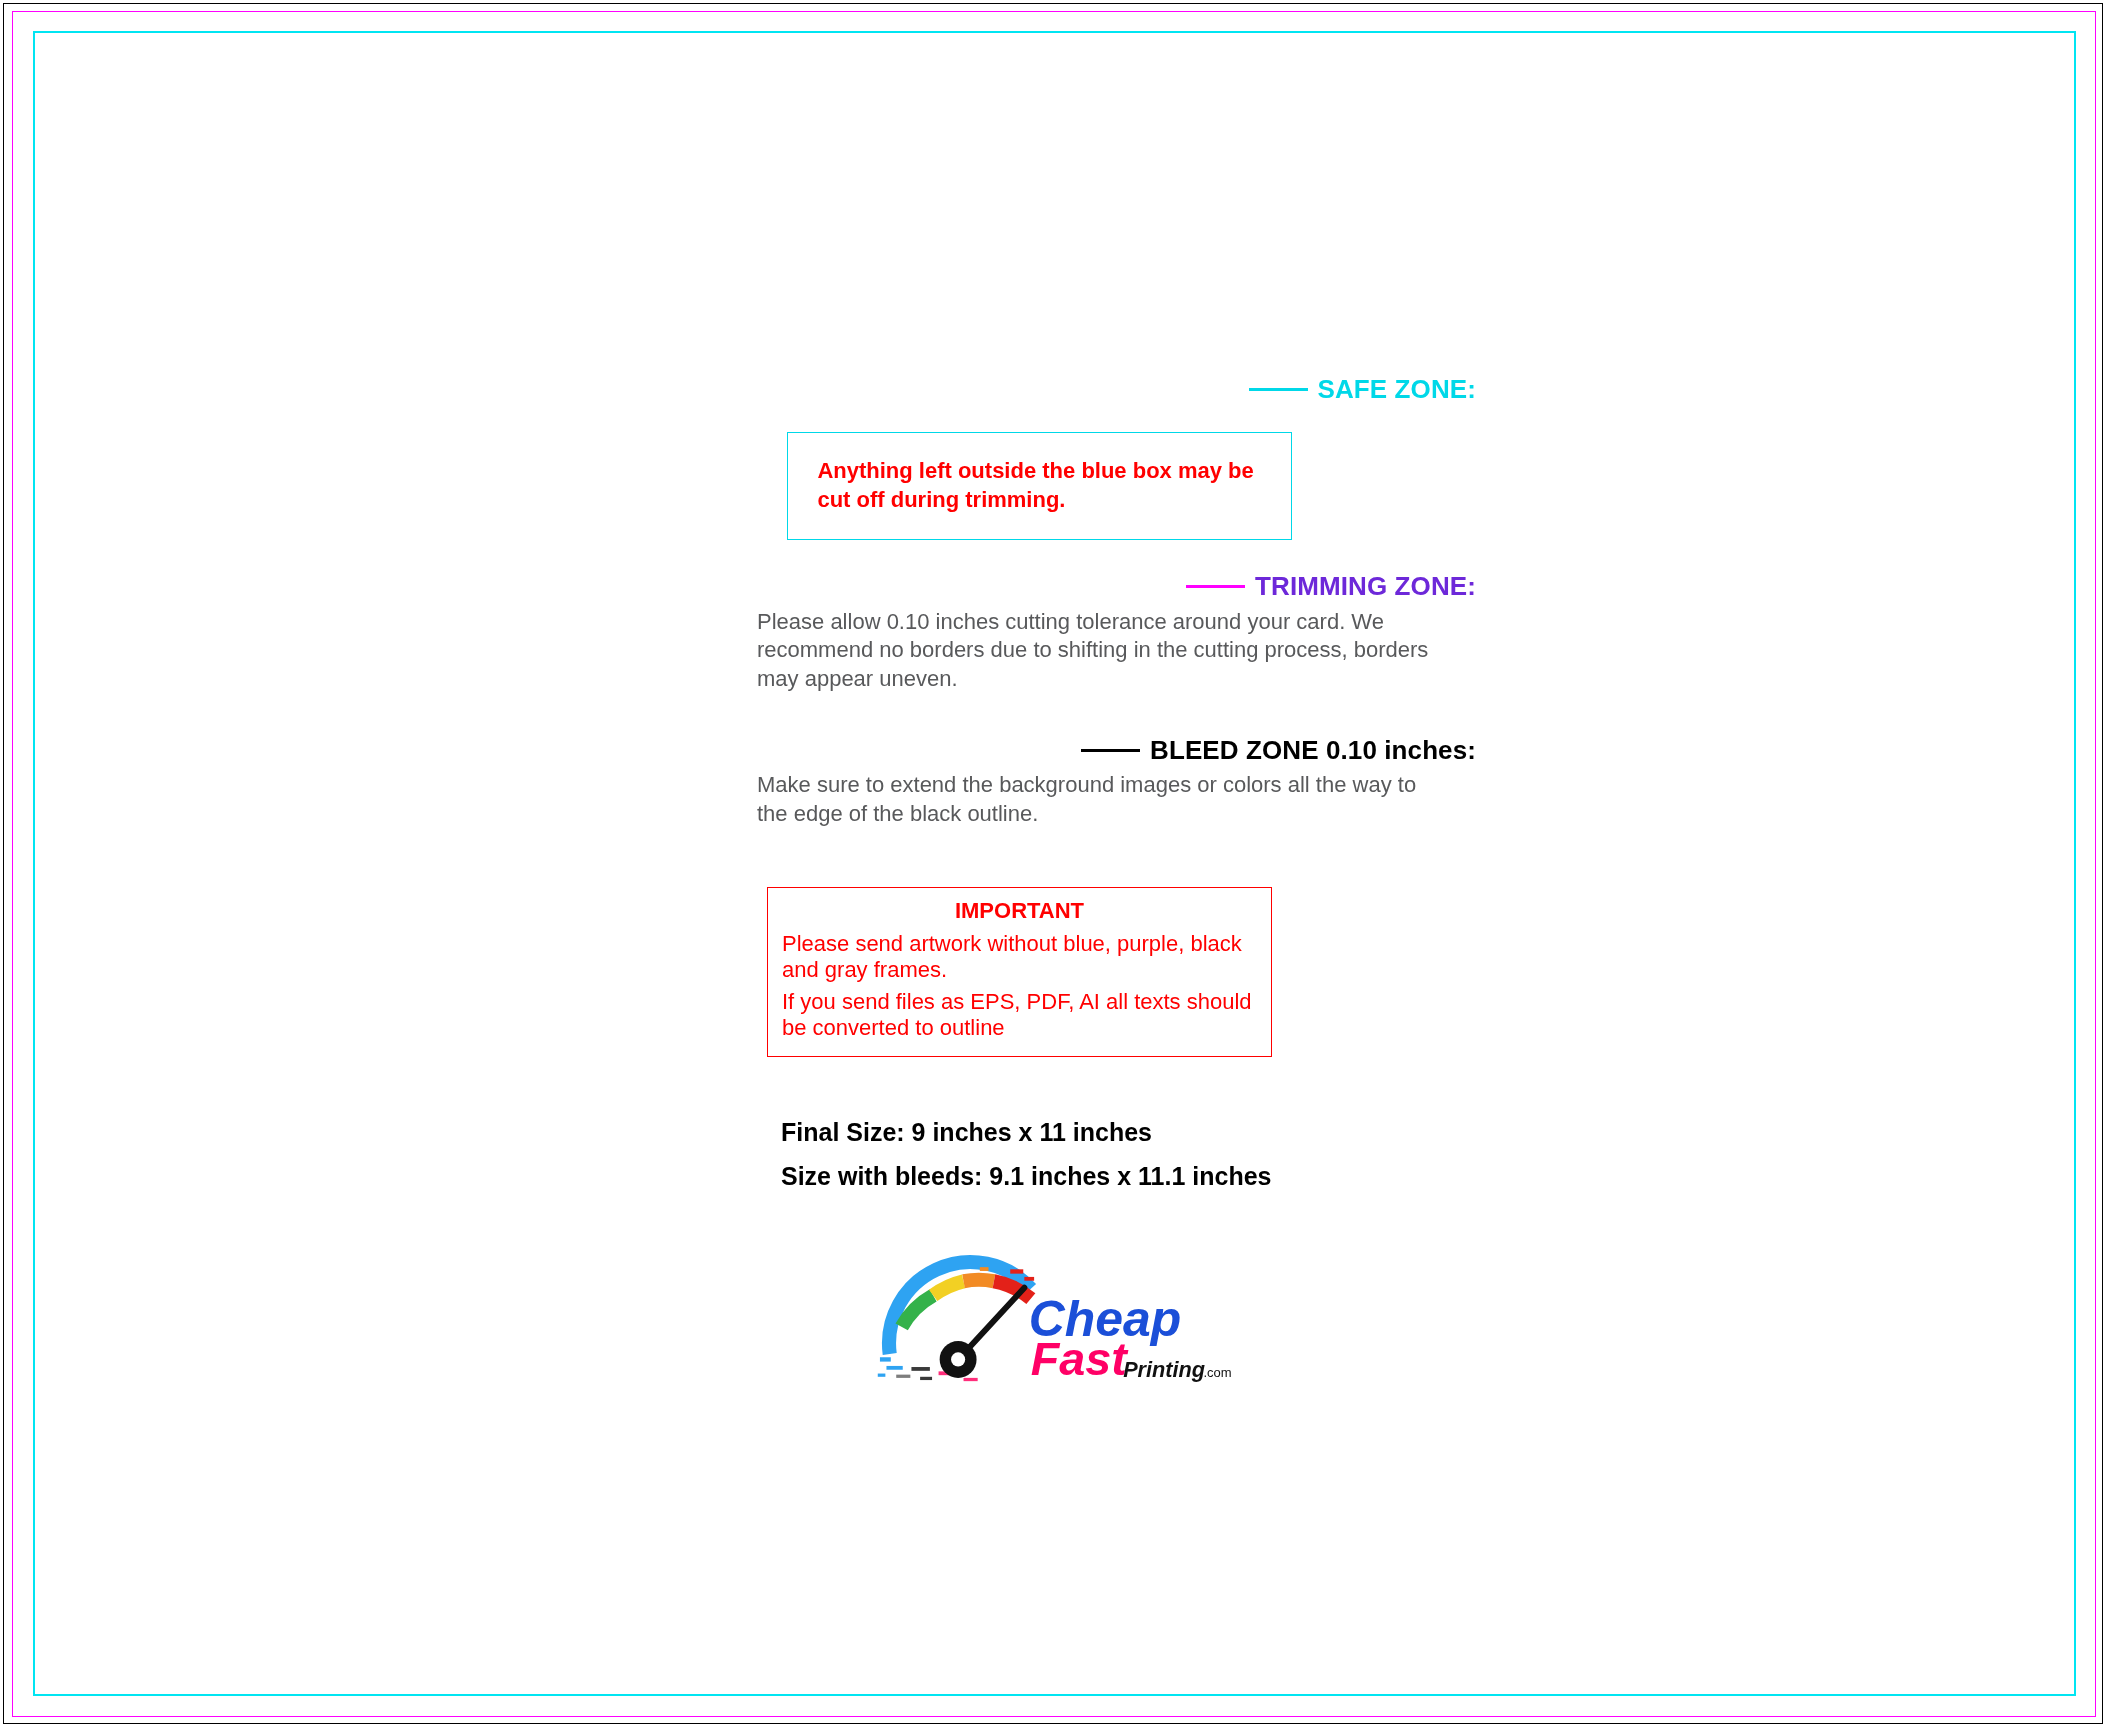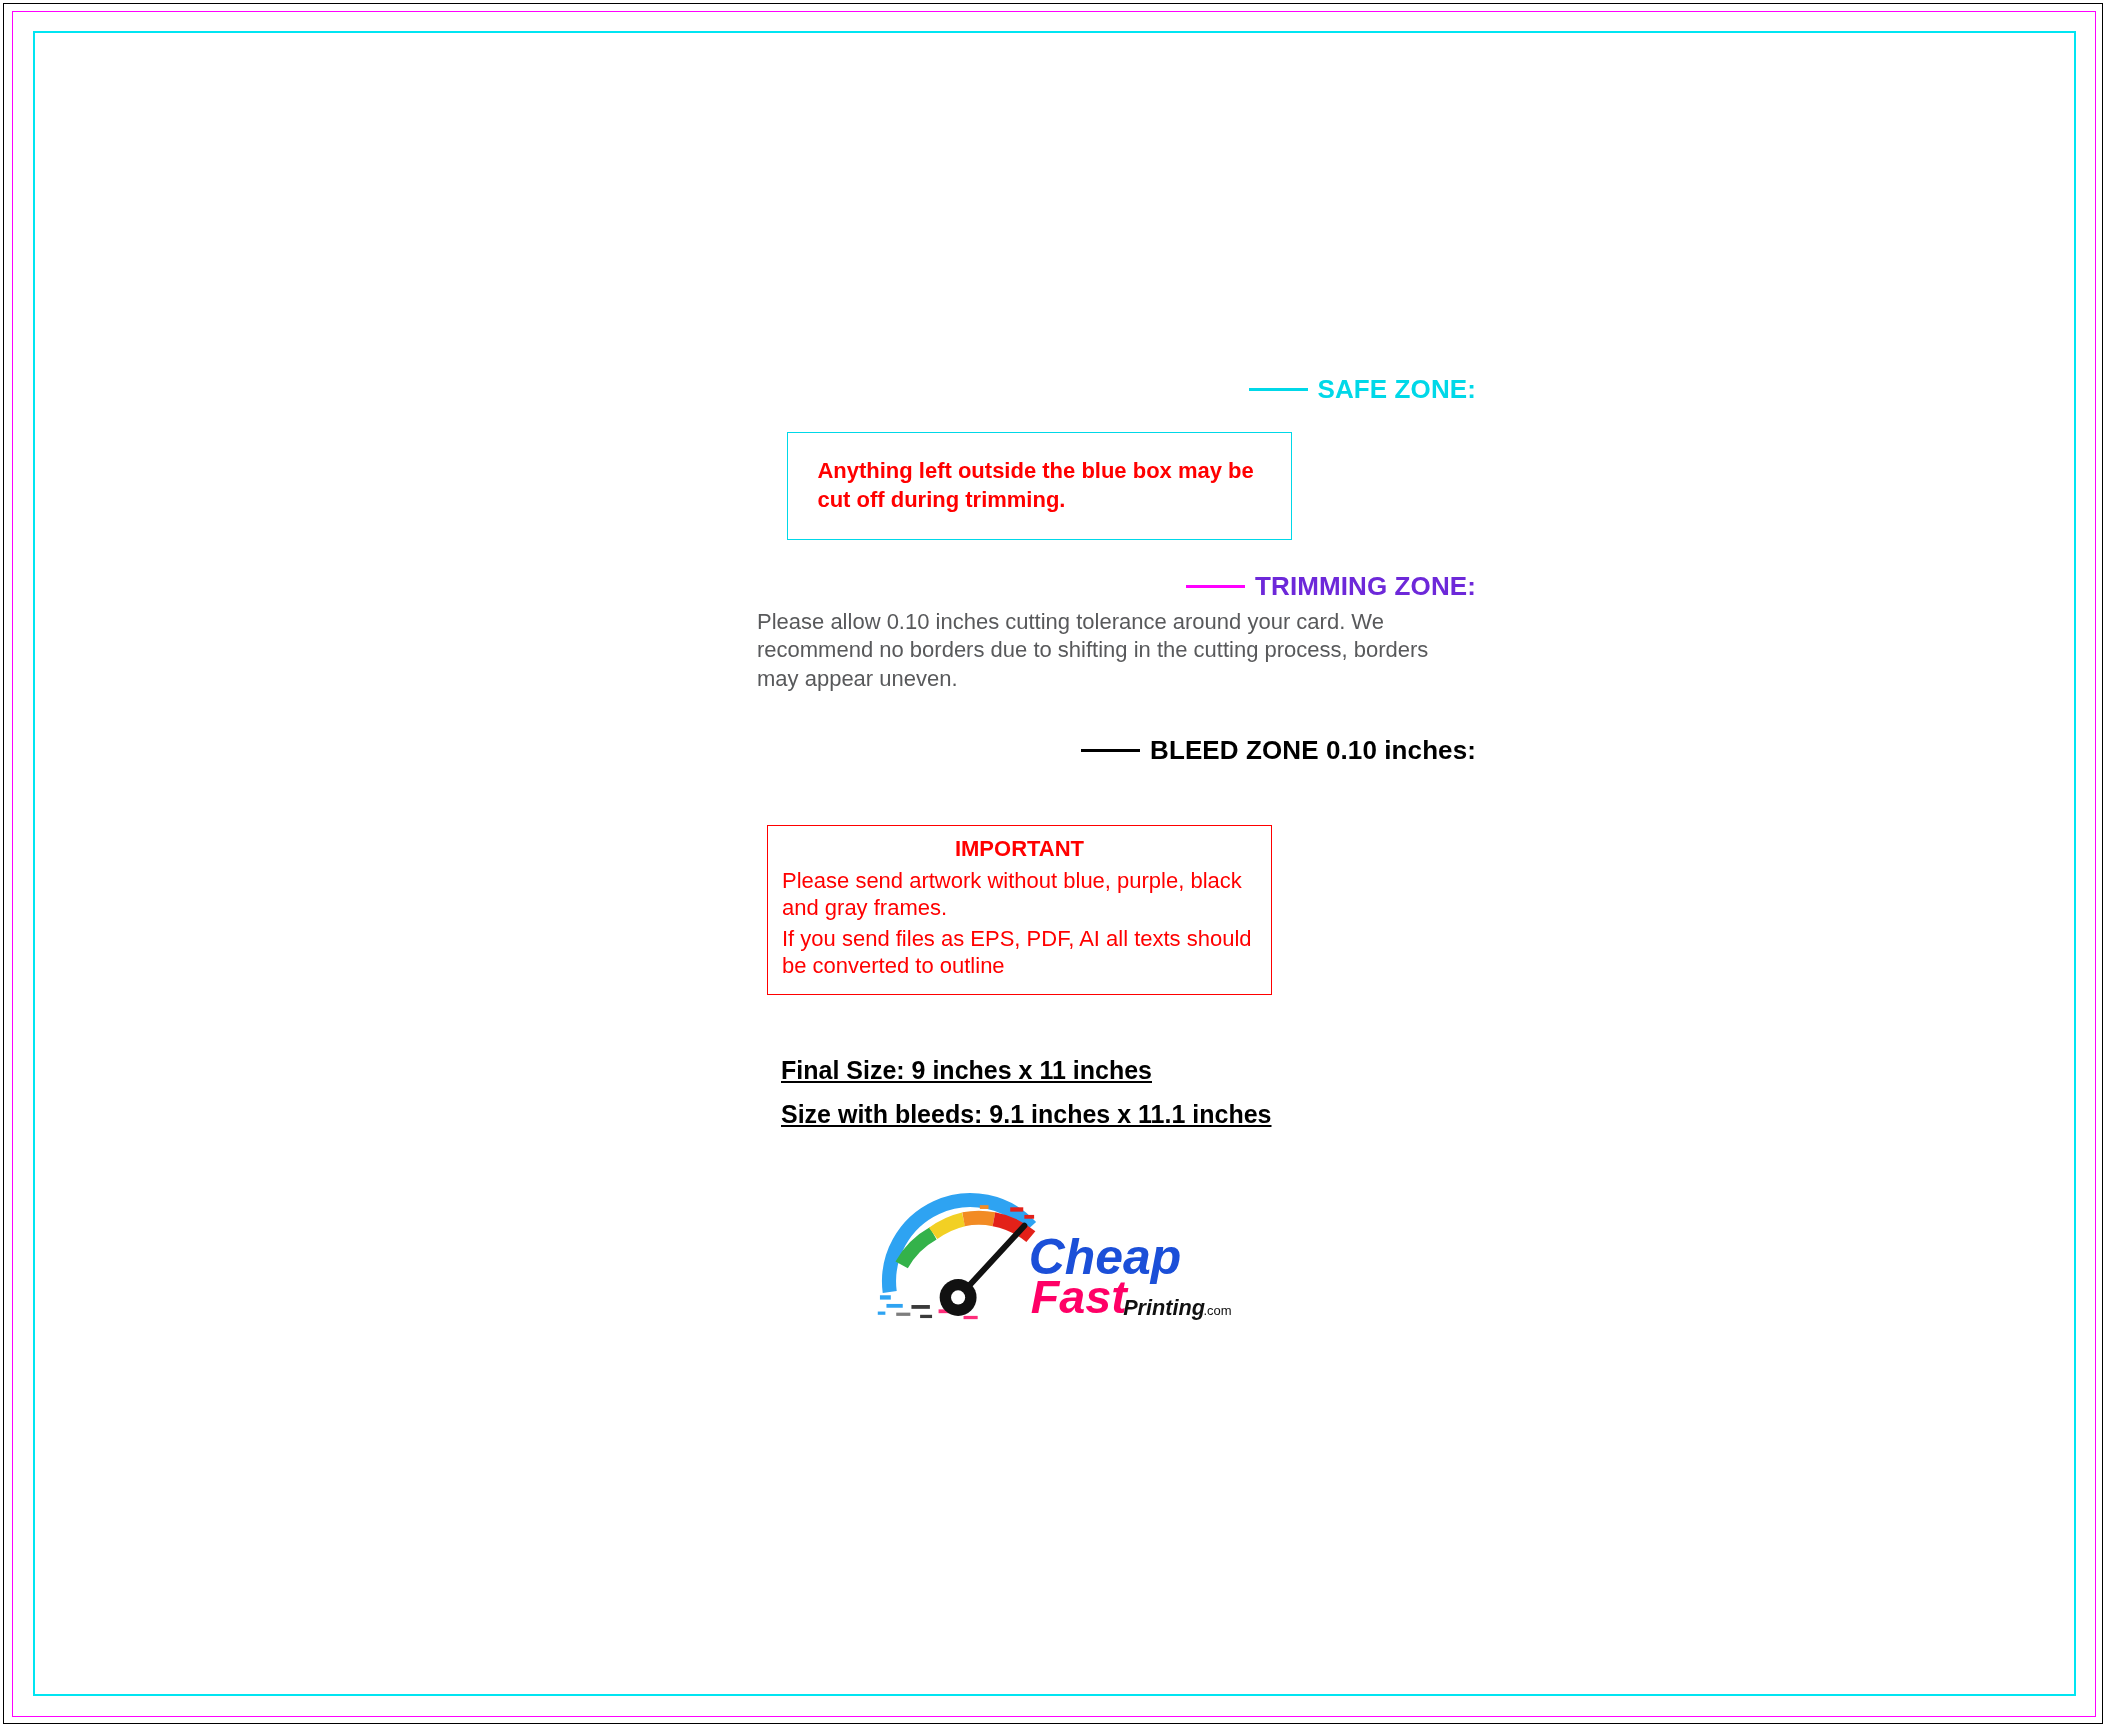--- a/index.html
+++ b/index.html
@@ -135,21 +135,20 @@
   .sizes {
     margin-left: 92px;
     margin-top: 61px;
   }
   .size-line {
     font-size: 25px;
     font-weight: bold;
     color: #000000;
     margin-bottom: 15px;
     white-space: nowrap;
-    text-decoration: underline;
   }
 
   
   .logo-wrap {
     margin-left: 179px;
     margin-top: 38px;
     width: 380px;
     height: 174px;
     position: relative;
   }
@@ -183,20 +182,21 @@
     <div class="body-text">Please allow 0.10 inches cutting tolerance around your card. We recommend no borders due to shifting in the cutting process, borders may appear uneven.</div>
   </div>
 
   <div class="spacer-md"></div>
 
   <div class="section">
     <div class="zone-row">
       <span class="dash bleed"></span>
       <span class="zone-title bleed">BLEED ZONE 0.10 inches:</span>
     </div>
+    <div class="body-text">Make sure to extend the background images or colors all the way to the edge of the black outline.</div>
   </div>
 
   <div class="important-box">
     <p class="important-title">IMPORTANT</p>
     <p class="important-line">Please send artwork without blue, purple, black and gray frames.</p>
     <p class="important-line">If you send files as EPS, PDF, AI all texts should be converted to outline</p>
   </div>
 
   <div class="sizes">
     <div class="size-line">Final Size: 9 inches x 11 inches</div>

